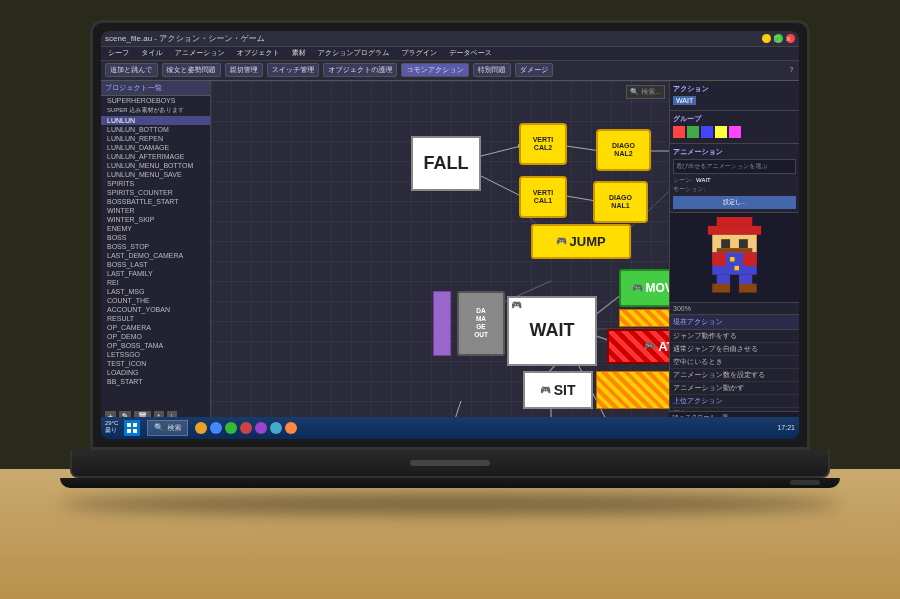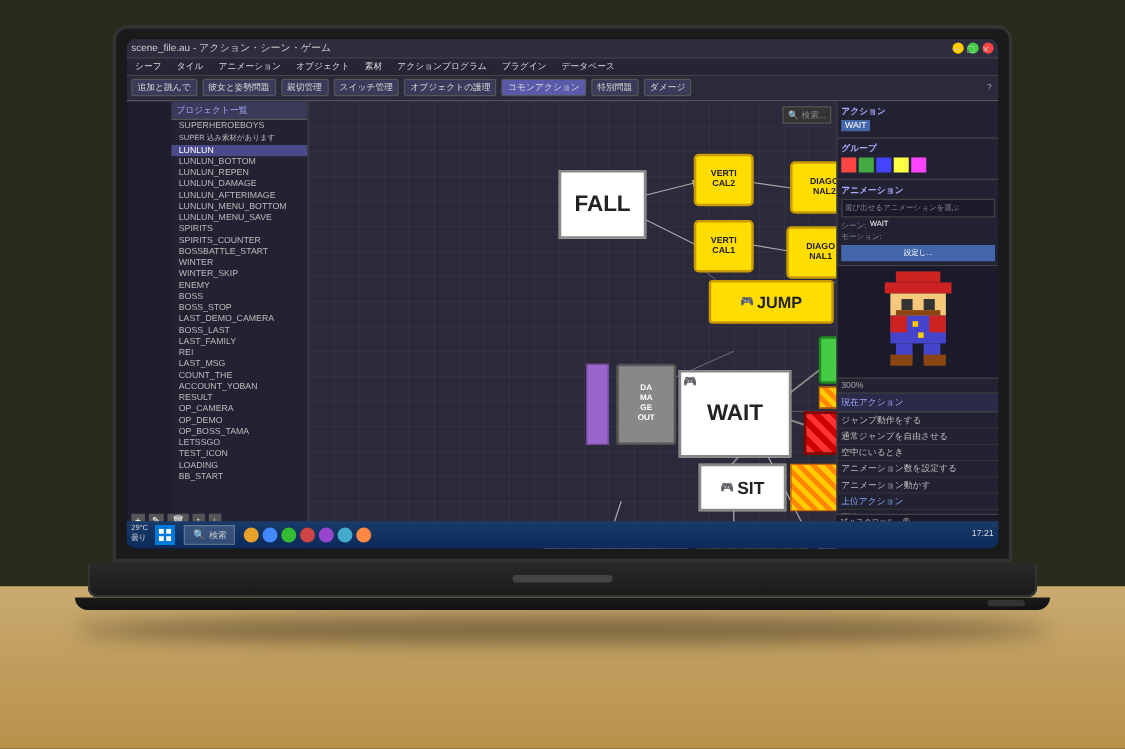--- a/index.html
+++ b/index.html
@@ -141,21 +141,20 @@
     }
 
     .toolbar-btn.active {
       background: #5a5aaa;
     }
 
     
     .main-layout {
       display: flex;
       height: calc(100% - 50px);
-      margin-left: 36px;
     }
 
     
     .left-sidebar {
       width: 110px;
       background: #222232;
       border-right: 1px solid #444;
       overflow: hidden;
       flex-shrink: 0;
     }

